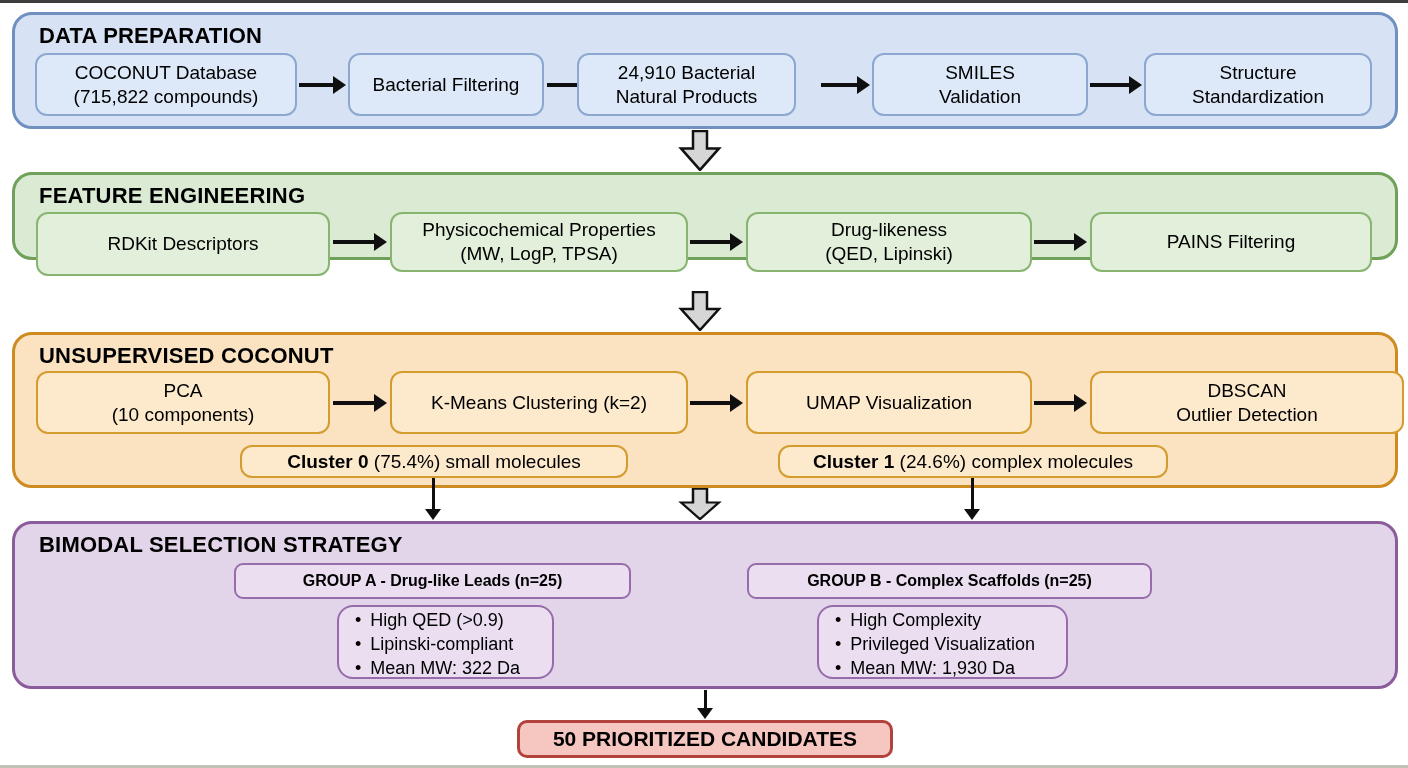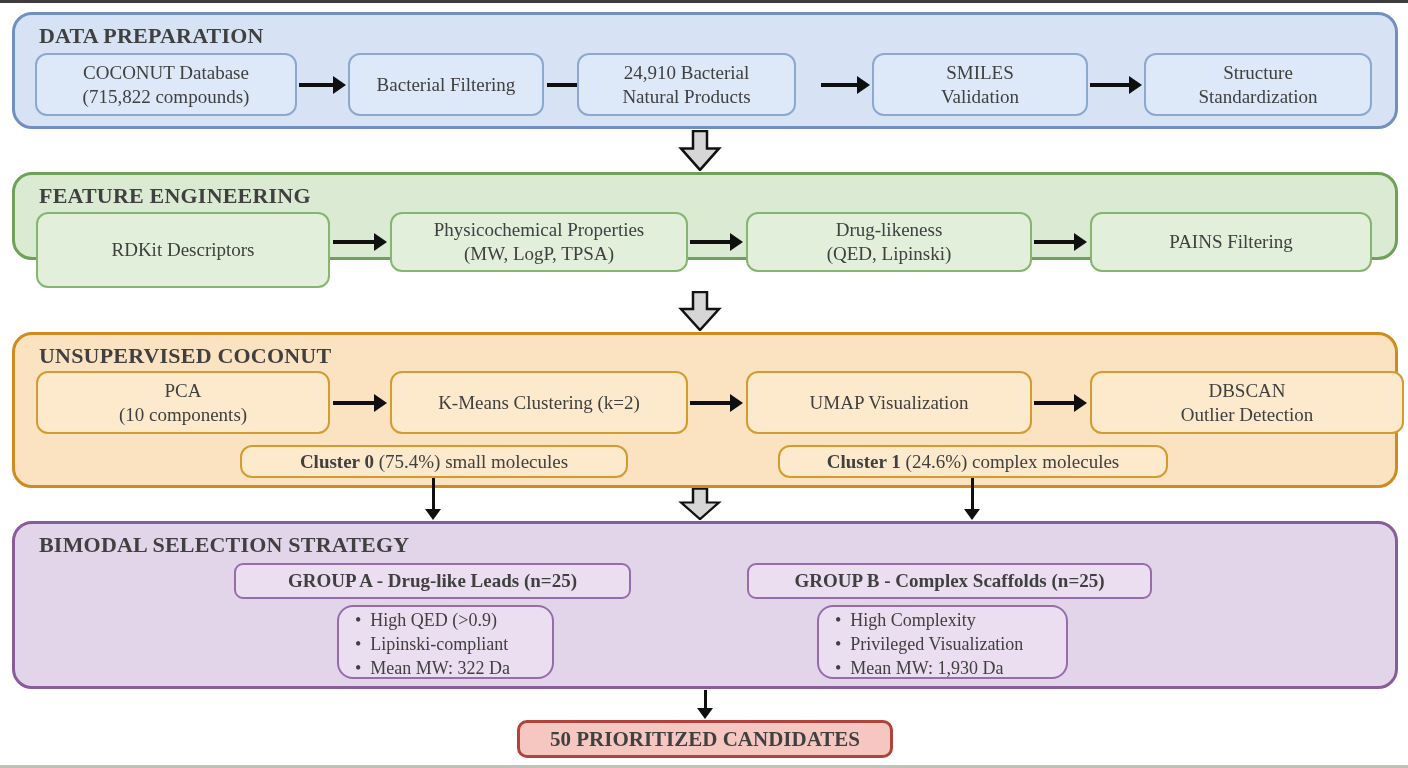--- a/index.html
+++ b/index.html
@@ -1,22 +1,22 @@
 <!DOCTYPE html>
 <html><head>
 <meta charset="utf-8">
 <style>
   * { box-sizing: border-box; margin: 0; padding: 0; }
   html,body { background:#ffffff; }
   #canvas {
     position: relative;
     width: 1408px; height: 768px;
     background: #ffffff;
-    font-family: Liberation Serif, serif;
-    color: #404040;
+    font-family: Liberation Sans, sans-serif;
+    color: #000000;
     overflow: hidden;
   }
   .edge-strip { position:absolute; left:0; width:100%; }
   .edge-top { top:0; height:3px; background:#3d3d3d; }
   .edge-bottom { bottom:0; height:3px; background:#bfc3b8; }
 
   .panel { position:absolute; border-radius:20px; }
   .panel-title { position:absolute; left:24px; top:8px; font-weight:bold; font-size:22px; letter-spacing:0.2px; }
 
   .panel-blue   { background:#d7e3f5; border:3px solid #7090c0; }
@@ -39,21 +39,21 @@
     border:2.5px solid #d49b2e;
     display:flex; align-items:center; justify-content:center;
     font-size:19px; white-space:pre;
   }
   .cluster b { font-weight:bold; }
 
   .group-header {
     position:absolute; border-radius:9px; background:#eadef0;
     border:2.5px solid #976caa;
     display:flex; align-items:center; justify-content:center;
-    font-weight:bold; font-size:19px;
+    font-weight:bold; font-size:16px;
   }
   .bullet-box {
     position:absolute; border-radius:16px; background:#eadef0;
     border:2.5px solid #976caa;
     font-size:18px; line-height:24px;
     display:flex; align-items:center;
     padding:4px 14px 0 16px;
   }
   .bullet-box ul { list-style:none; }
   .bullet-box li::before { content:"•"; margin-right:9px; }
@@ -126,21 +126,21 @@
     <span>Standardization</span>
   </div>
 
   <svg class="block-arrow" style="left:678px; top:130px; height:41px;" viewBox="0 0 44 40" preserveAspectRatio="none">
     <path d="M15 1 H29 V18 H41 L22 39 L3 18 H15 Z" fill="#d6d6d6" stroke="#111" stroke-width="2.5"></path>
   </svg>
 
   <div class="panel panel-green" style="left:12px; top:172px; width:1386px; height:88px;text-align:center;">
     <div class="panel-title">FEATURE ENGINEERING</div>
   </div>
-  <div class="node node-green" style="left:36px; top:212px; width:294px; height:76px;">
+  <div class="node node-green" style="left:36px; top:212px; width:294px; height:64px;">
     <span>RDKit Descriptors</span>
   </div>
   <div class="harrow" style="left:333px; top:242px; width:54px;">
       <i class="shaft"></i>
       <i class="head"></i>
     </div>
   <div class="node node-green" style="left:390px; top:212px; width:298px; height:60px;">
     <span>Physicochemical Properties</span>
     <span>(MW, LogP, TPSA)</span>
   </div>

